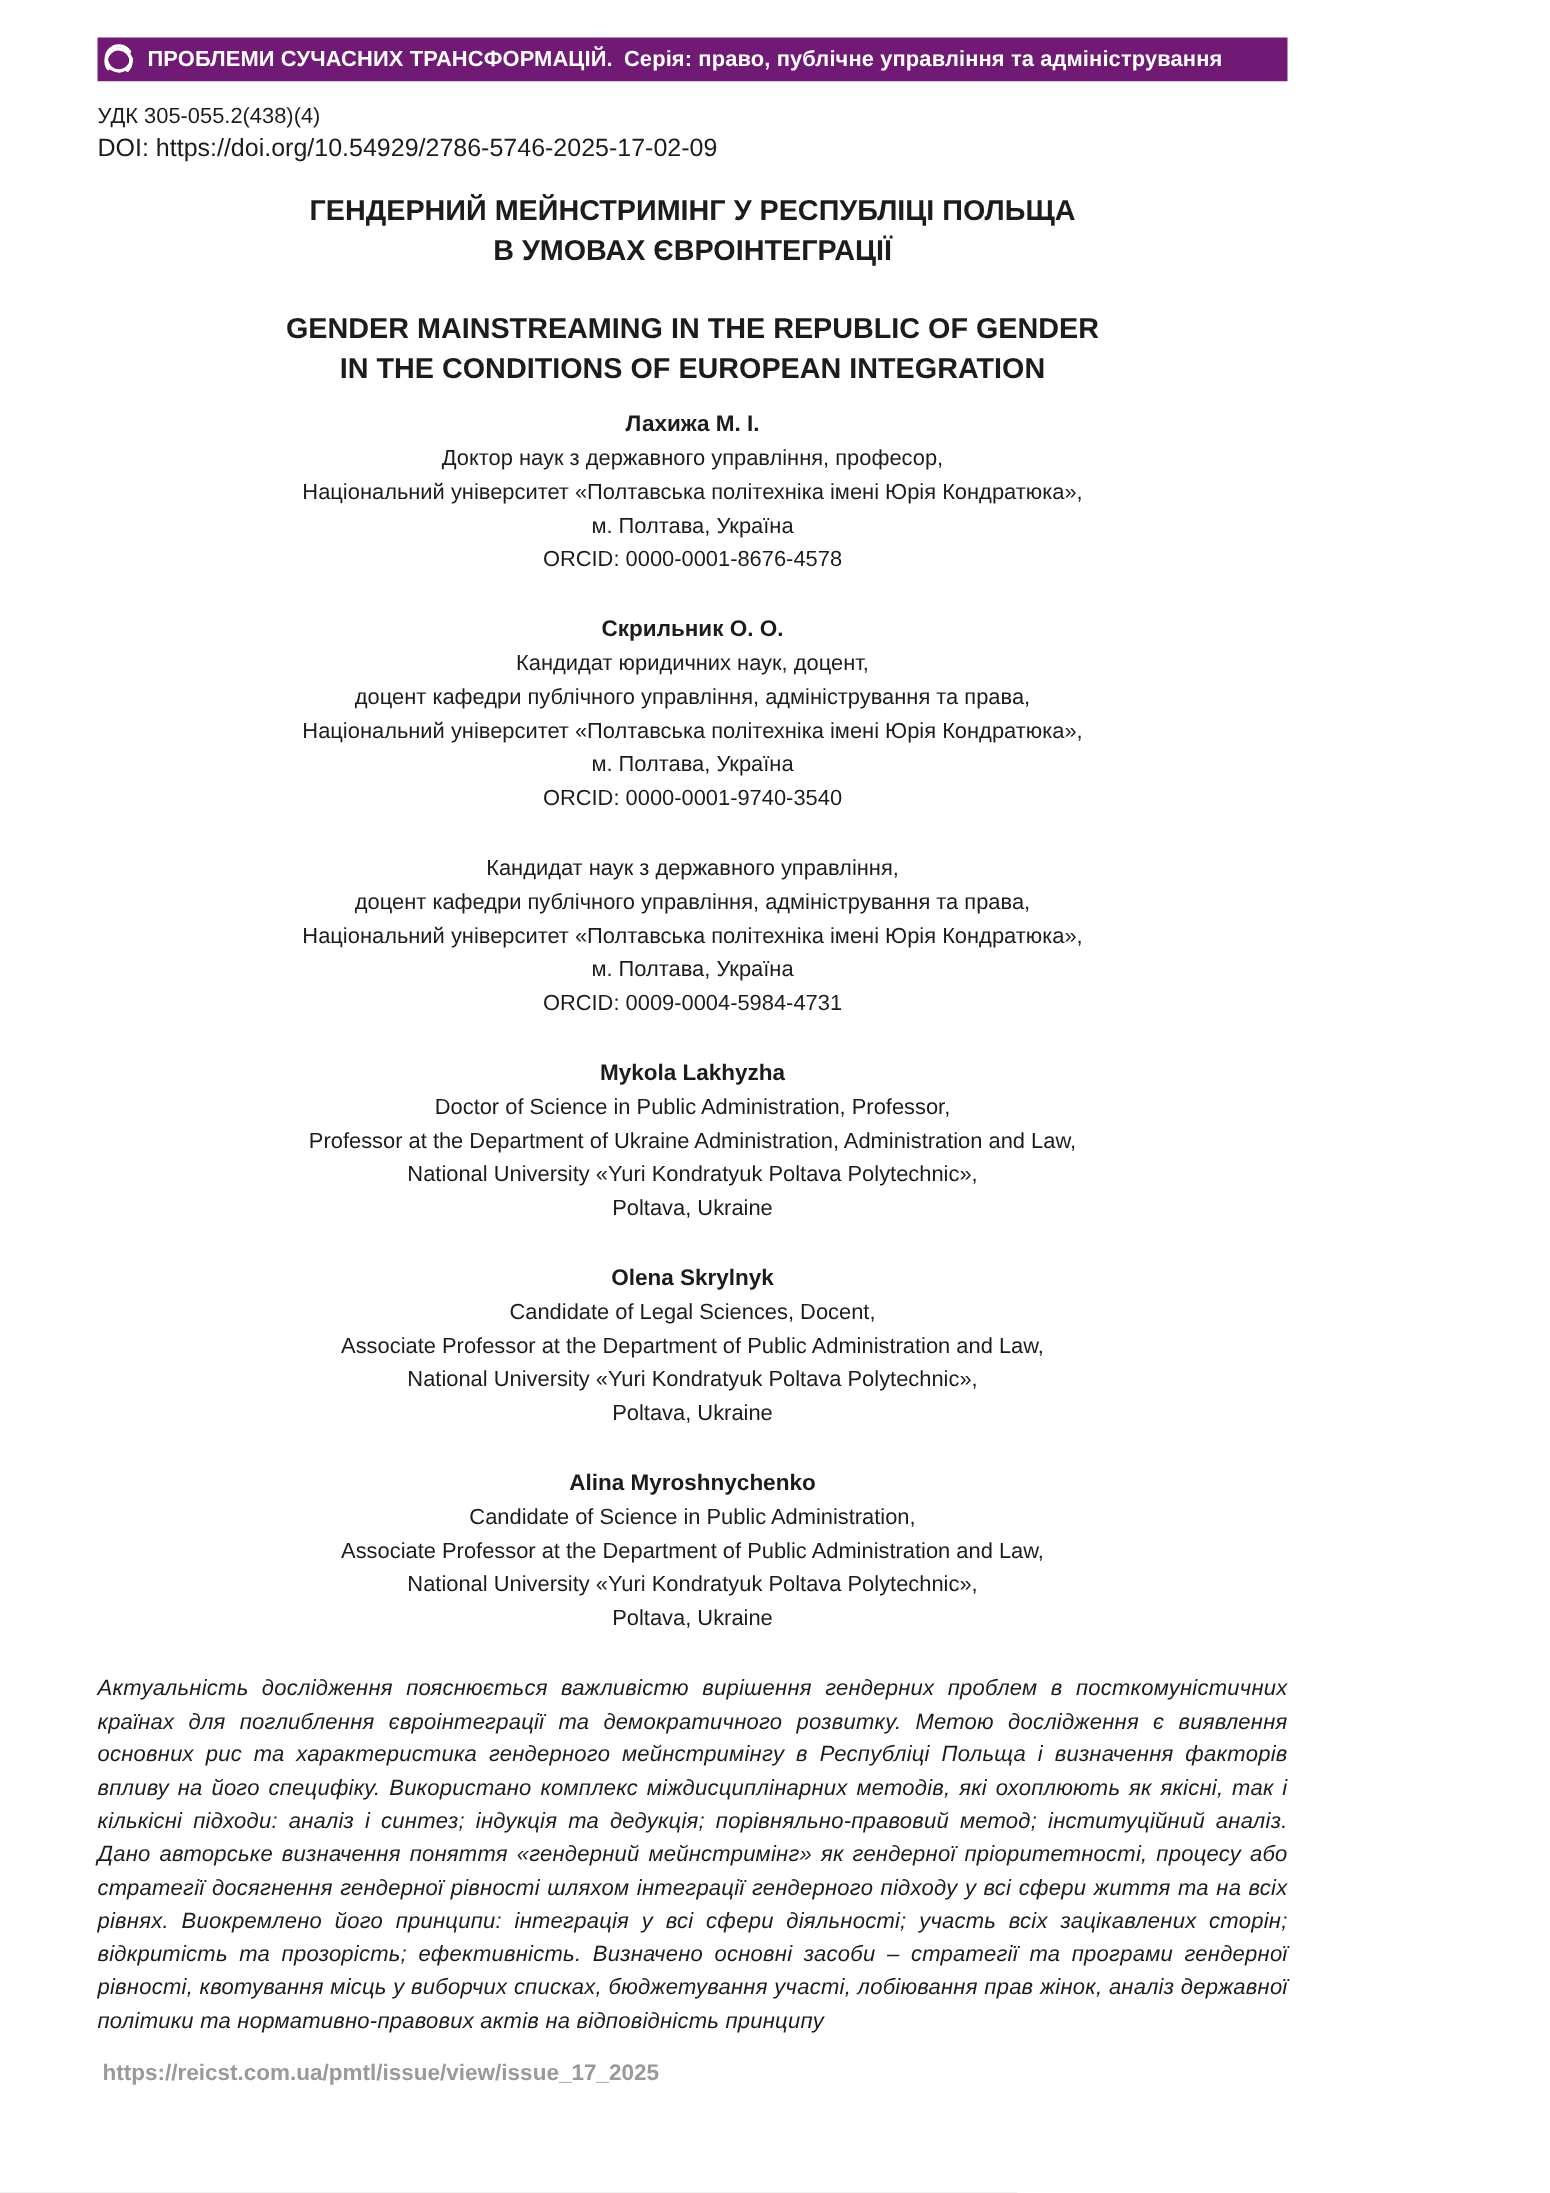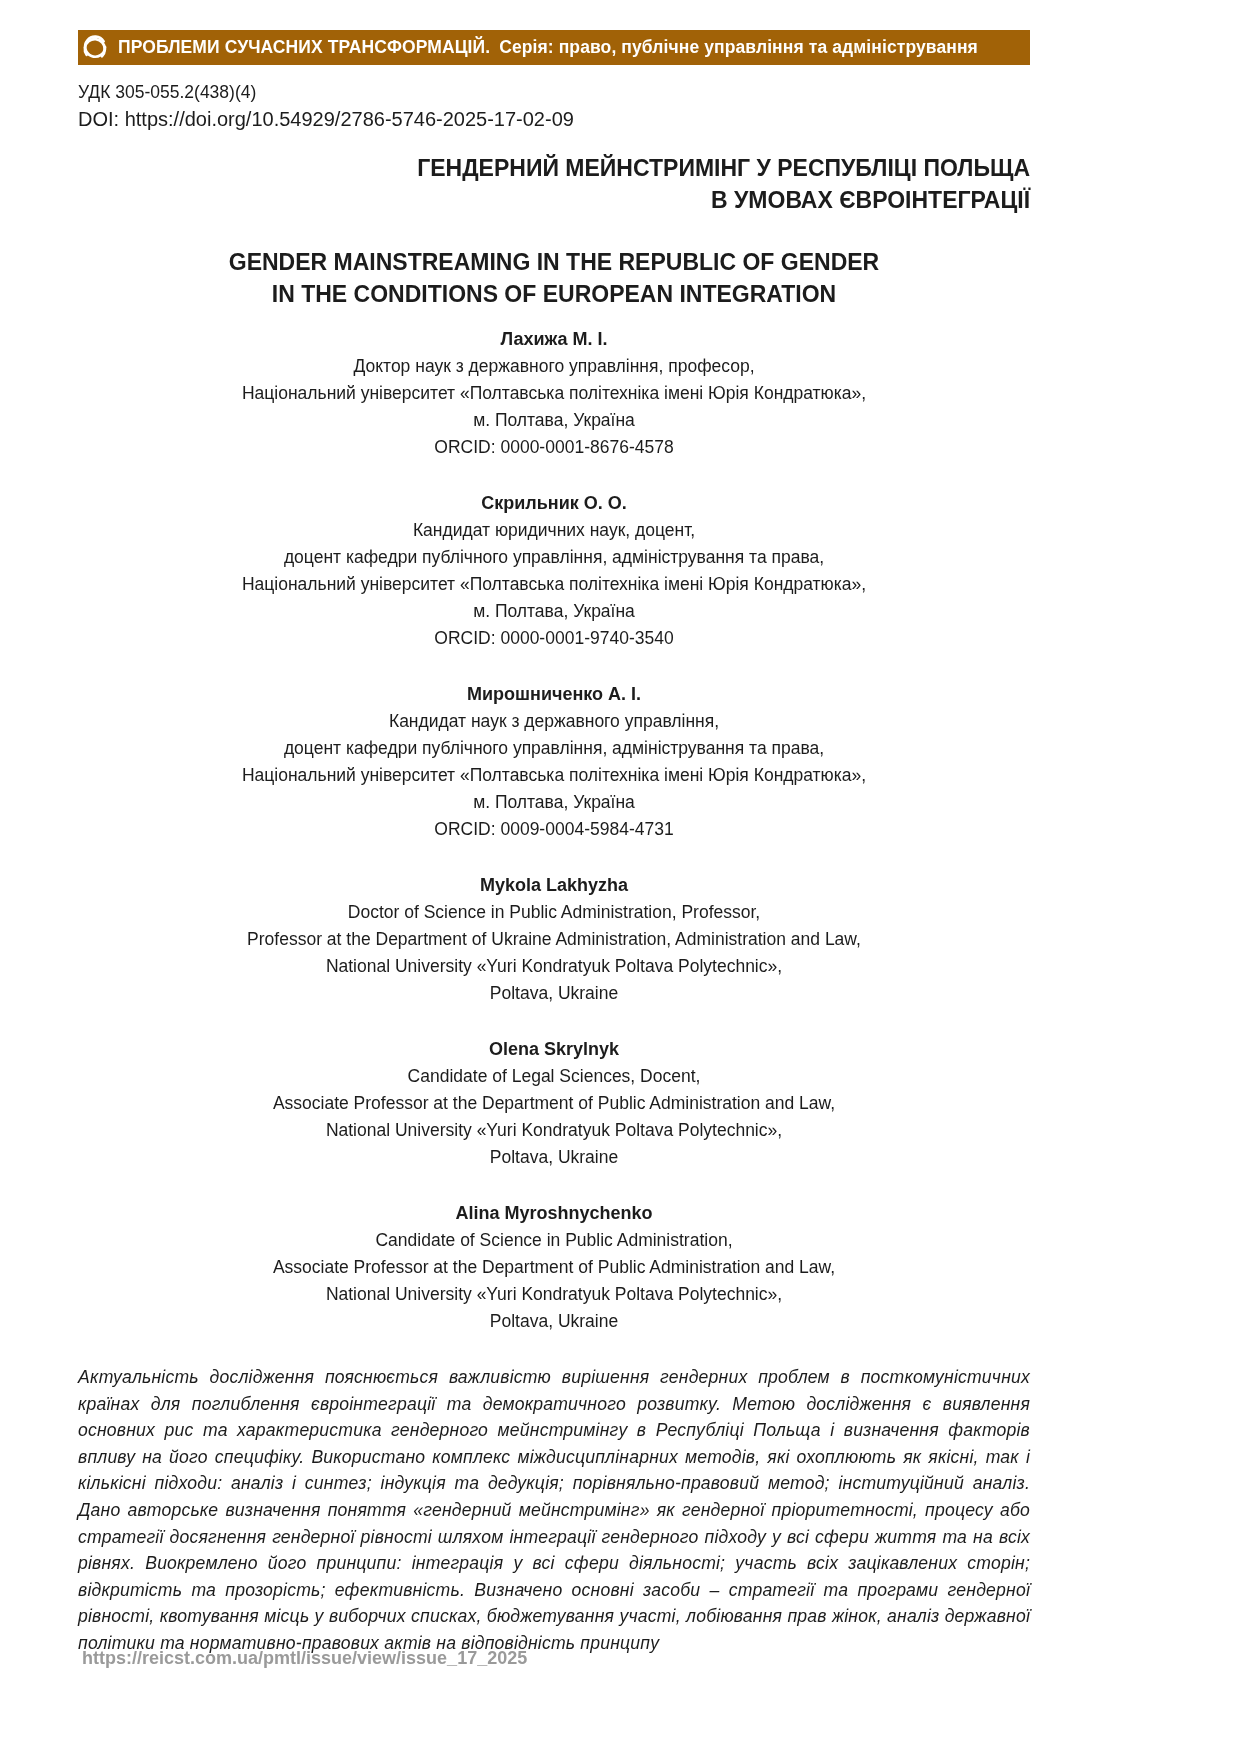--- a/index.html
+++ b/index.html
@@ -12,21 +12,21 @@
     font-family: "Liberation Sans", sans-serif;
     color: #1c1c1c;
     overflow: hidden;
   }
   .content {
     padding: 30px 210px 0 78px; 
   }
   
   .journal-bar {
     height: 35px;
-    background: #a16207;
+    background: #701a75;
     display: flex;
     align-items: center;
     gap: 9px;
     padding: 0 10px 0 3px;
     color: #ffffff;
     font-weight: bold;
     font-size: 17.5px;
     white-space: nowrap;
   }
   .journal-bar .logo { flex: 0 0 auto; display: flex; align-items: center; }
@@ -35,21 +35,21 @@
   
   .udk { margin-top: 17px; font-size: 17.5px; }
   .doi { margin-top: 5px; font-size: 20px; }
   
   .title {
     text-align: center;
     font-weight: bold;
     font-size: 23px;
     line-height: 32px;
   }
-  .title-uk { margin-top: 21px; text-align: right; }
+  .title-uk { margin-top: 21px; }
   .title-en { margin-top: 30px; }
   
   .authors { margin-top: 16px; }
   .author-block {
     text-align: center;
     font-size: 17.5px;
     line-height: 27px;
     margin-bottom: 29px;
   }
   .author-name { font-weight: bold; font-size: 18px; }
@@ -121,21 +121,20 @@
     <div>
             <div class="author-line">Кандидат юридичних наук, доцент,</div>
             <div class="author-line">доцент кафедри публічного управління, адміністрування та права,</div>
             <div class="author-line">Національний університет «Полтавська політехніка імені Юрія Кондратюка»,</div>
             <div class="author-line">м. Полтава, Україна</div>
             <div class="author-line">ORCID: 0000-0001-9740-3540</div>
           </div>
   </div>
 
   <div class="author-block">
-    <div class="author-name">Мирошниченко А. І.</div>
     <div>
             <div class="author-line">Кандидат наук з державного управління,</div>
             <div class="author-line">доцент кафедри публічного управління, адміністрування та права,</div>
             <div class="author-line">Національний університет «Полтавська політехніка імені Юрія Кондратюка»,</div>
             <div class="author-line">м. Полтава, Україна</div>
             <div class="author-line">ORCID: 0009-0004-5984-4731</div>
           </div>
   </div>
 
   <div class="author-block">

